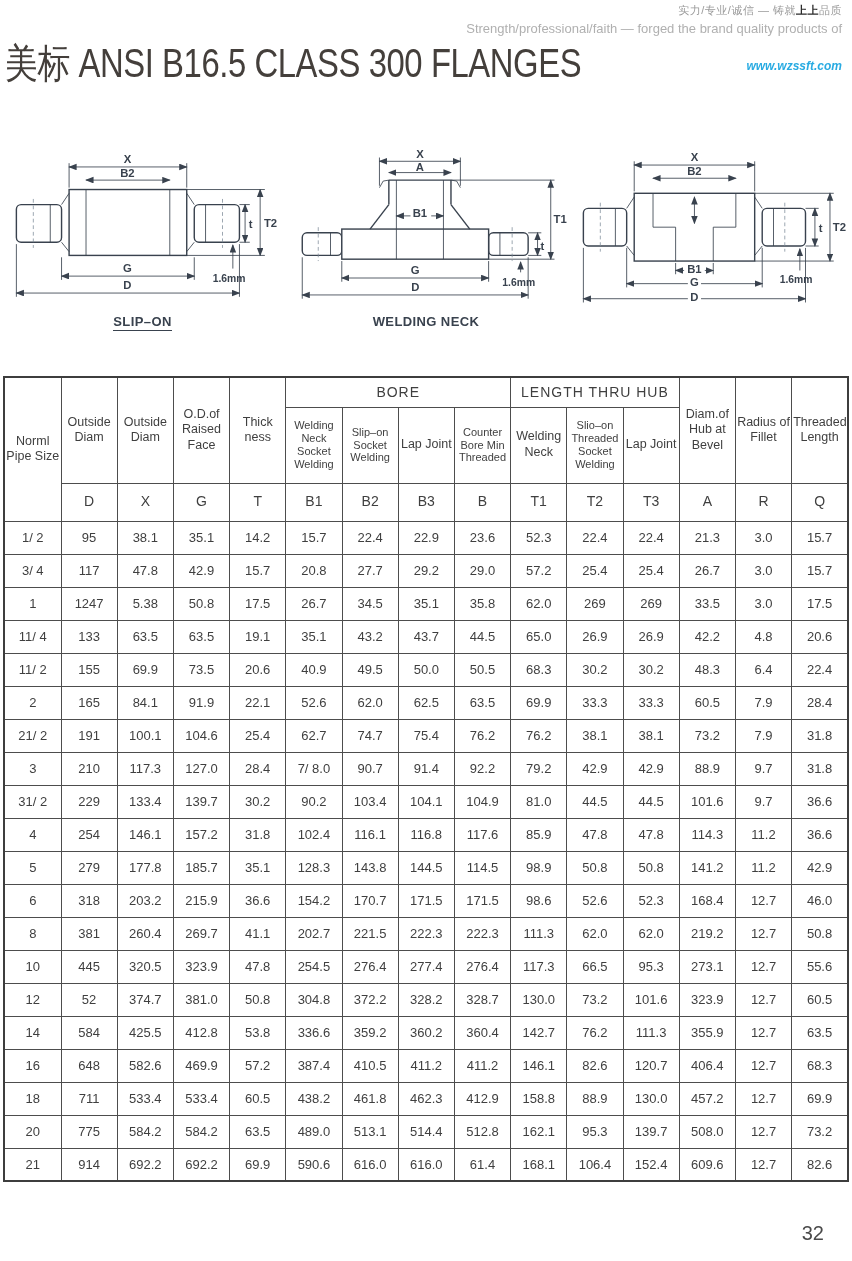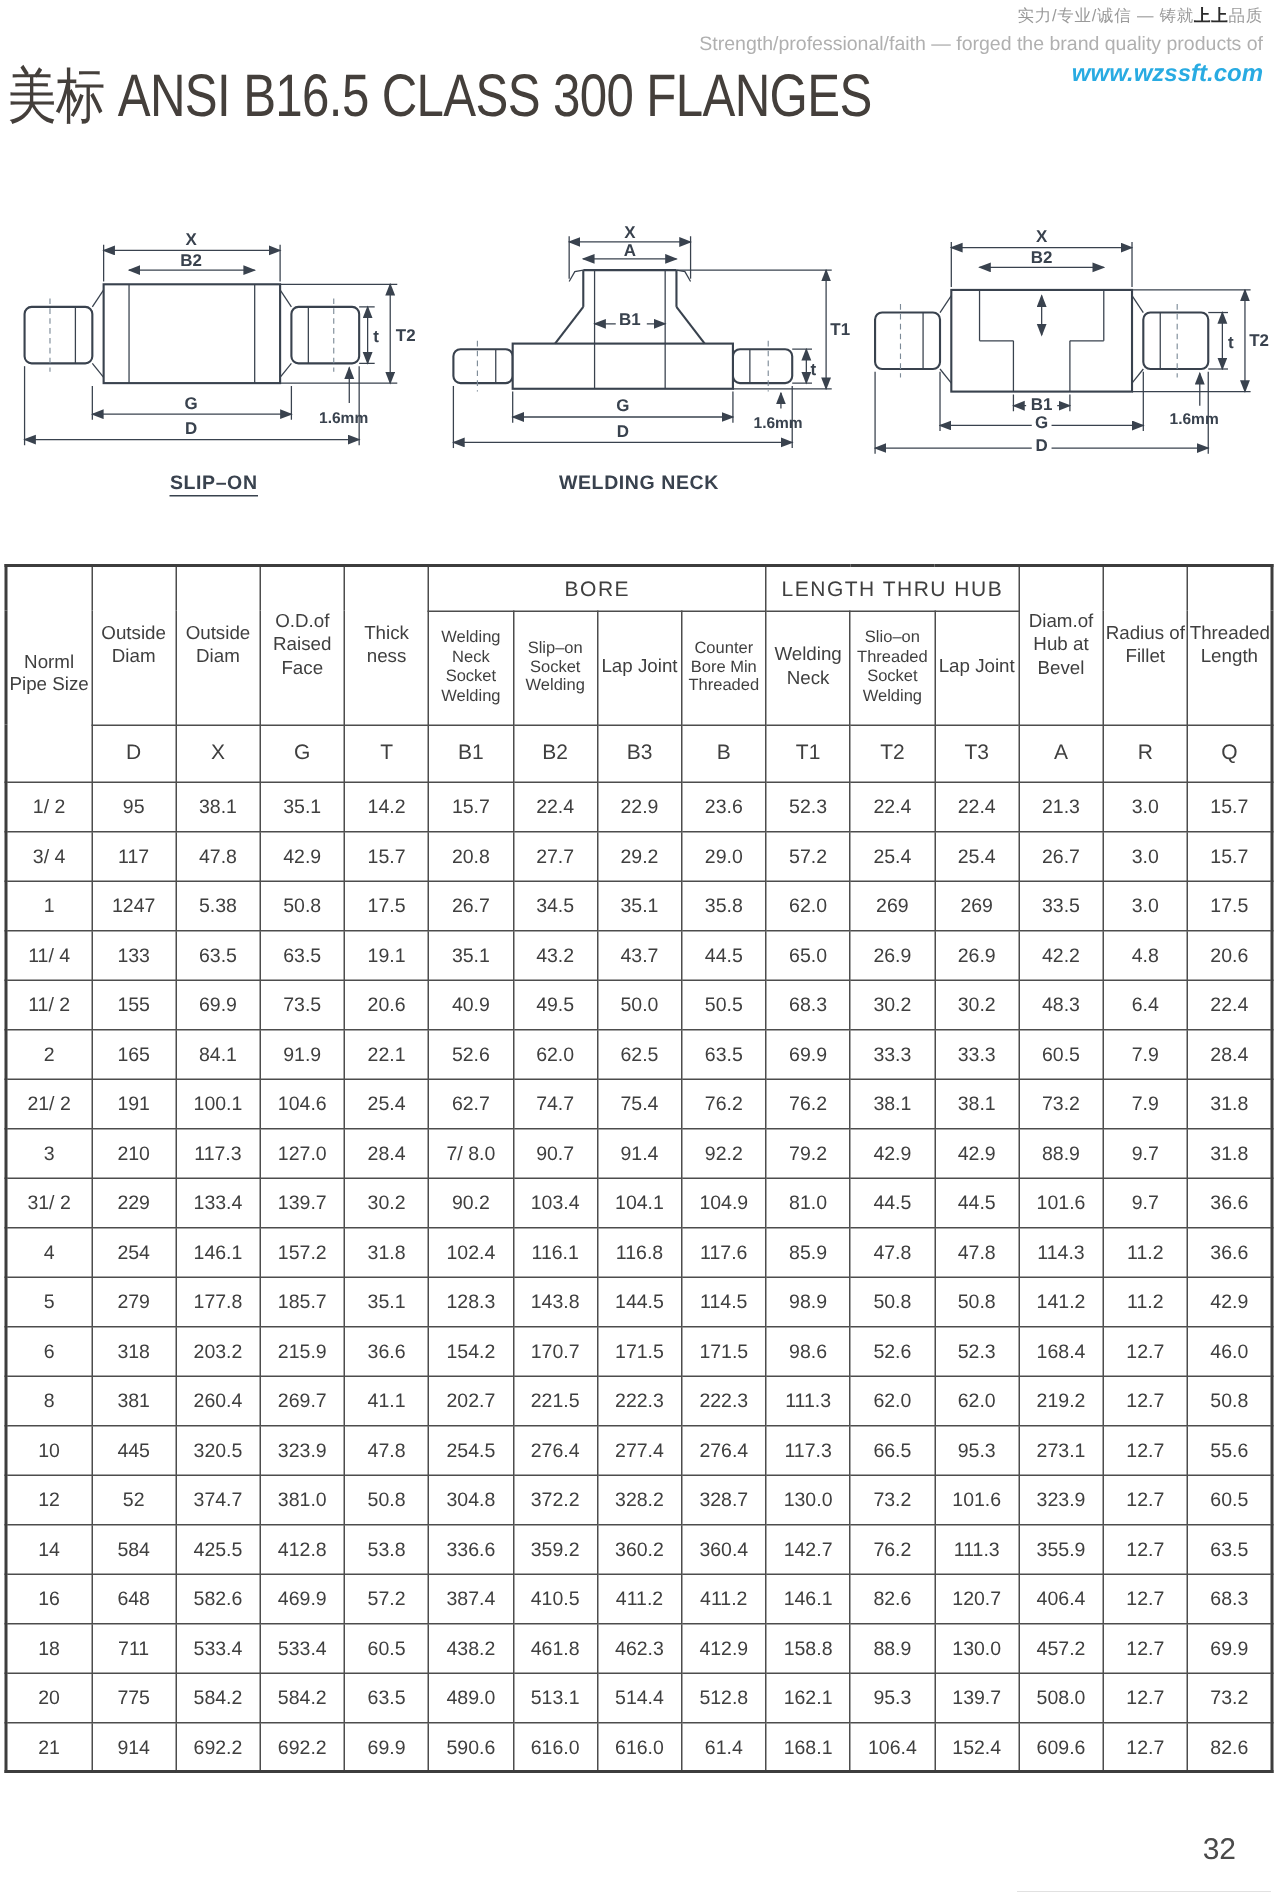--- a/index.html
+++ b/index.html
@@ -4,21 +4,21 @@
 <style>
   * { margin:0; padding:0; box-sizing:border-box; }
   body { background:#888; font-family:"Liberation Sans", sans-serif; }
   .page { position:relative; width:852px; height:1261px; background:#ffffff; margin:0 auto; overflow:hidden; color:#3f3f3f; }
 
   
   .brand { position:absolute; top:3px; right:10px; text-align:right; }
   .slogan-cn { font-size:11px; color:#9a9a9a; letter-spacing:0.5px; }
   .slogan-cn b { color:#2b2b2b; font-weight:700; }
   .slogan-en { font-size:13px; color:#b0b0b0; margin-top:3px; }
-  .website { font-size:16px; font-weight:700; font-style:italic; color:#29abe2; margin-top:5px; }
+  .website { font-size:12px; font-weight:700; font-style:italic; color:#29abe2; margin-top:23px; }
 
   
   h1.title { position:absolute; left:5px; top:36px; font-size:40px; font-weight:400; color:#443f3b;
              white-space:nowrap; transform:scaleX(0.82); transform-origin:left center; letter-spacing:-0.5px; }
 
   
   .diagrams { position:absolute; top:150px; left:0; width:852px; display:flex; justify-content:space-between; padding:0 2px; }
   .diag { width:281px; text-align:center; }
   .diag svg { display:block; width:281px; height:160px; }
   .caption { margin-top:4px; font-size:13px; font-weight:700; color:#39424e; letter-spacing:0.4px; }

